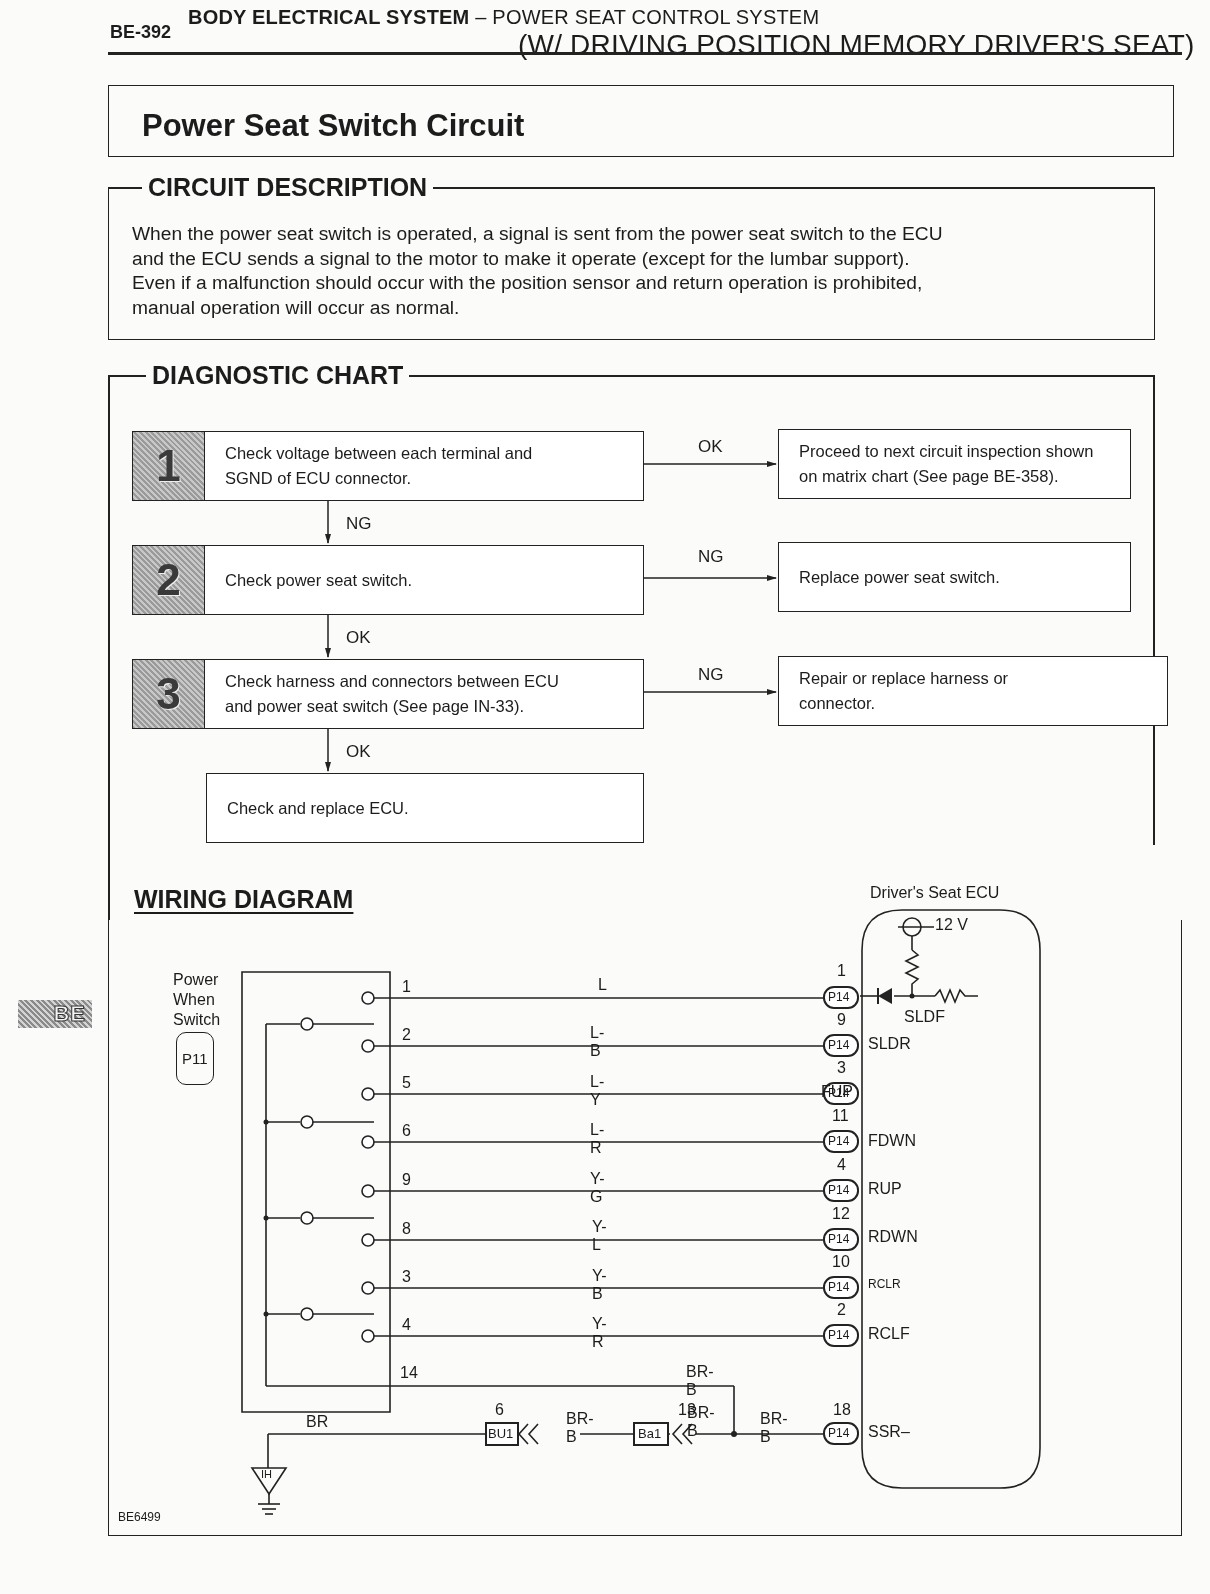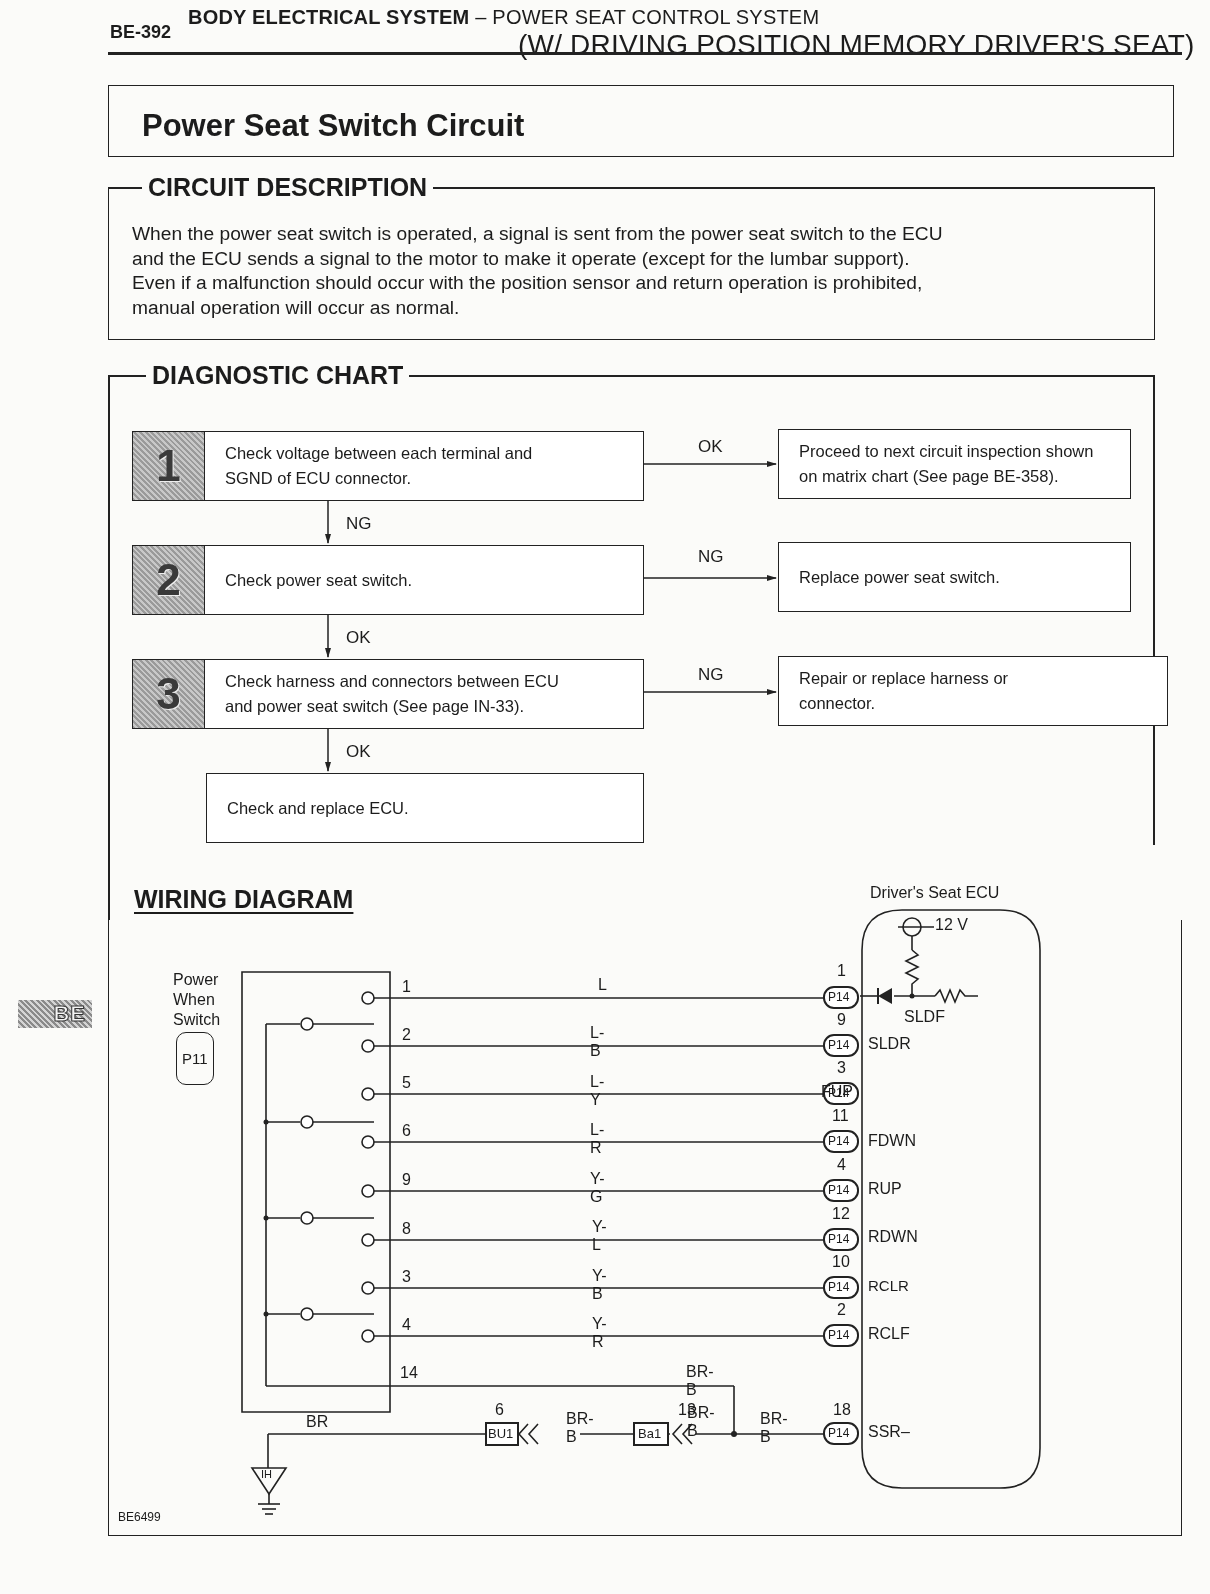--- a/index.html
+++ b/index.html
@@ -277,21 +277,21 @@
   <div class="abs" style="left:828px;top:1232px;font-size:12px;">P14</div>
   <div class="abs" style="left:828px;top:1280px;font-size:12px;">P14</div>
   <div class="abs" style="left:828px;top:1328px;font-size:12px;">P14</div>
 
   <div class="abs" style="left:868px;top:1008px;font-size:16px;margin-left:36px;">SLDF</div>
   <div class="abs" style="left:868px;top:1035px;font-size:16px;">SLDR</div>
   <div class="abs" style="left:821px;top:1083px;font-size:16px;">FUP</div>
   <div class="abs" style="left:868px;top:1132px;font-size:16px;">FDWN</div>
   <div class="abs" style="left:868px;top:1180px;font-size:16px;">RUP</div>
   <div class="abs" style="left:868px;top:1228px;font-size:16px;">RDWN</div>
-  <div class="abs" style="left:868px;top:1277px;font-size:15px;">RCLR</div>
+  <div class="abs" style="left:868px;top:1277px;font-size:12px;">RCLR</div>
   <div class="abs" style="left:868px;top:1325px;font-size:16px;">RCLF</div>
 
   <div class="abs" style="left:400px;top:1364px;font-size:16px;">14</div>
   <div class="abs" style="left:686px;top:1363px;font-size:16px;">BR-B</div>
   <div class="abs" style="left:833px;top:1401px;font-size:16px;">18</div>
   <div class="abs" style="left:828px;top:1426px;font-size:12px;">P14</div>
   <div class="abs" style="left:868px;top:1423px;font-size:16px;">SSR–</div>
   <div class="abs" style="left:760px;top:1410px;font-size:16px;">BR-B</div>
   <div class="abs" style="left:687px;top:1404px;font-size:16px;">BR-B</div>
   <div class="abs" style="left:638px;top:1401px;font-size:16px;margin-left:40px;">13</div>

